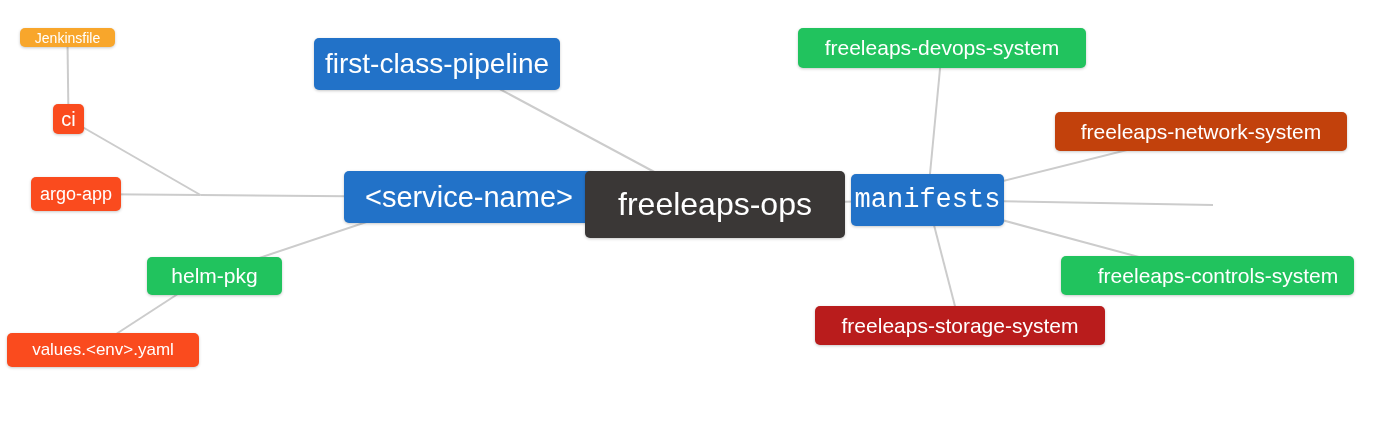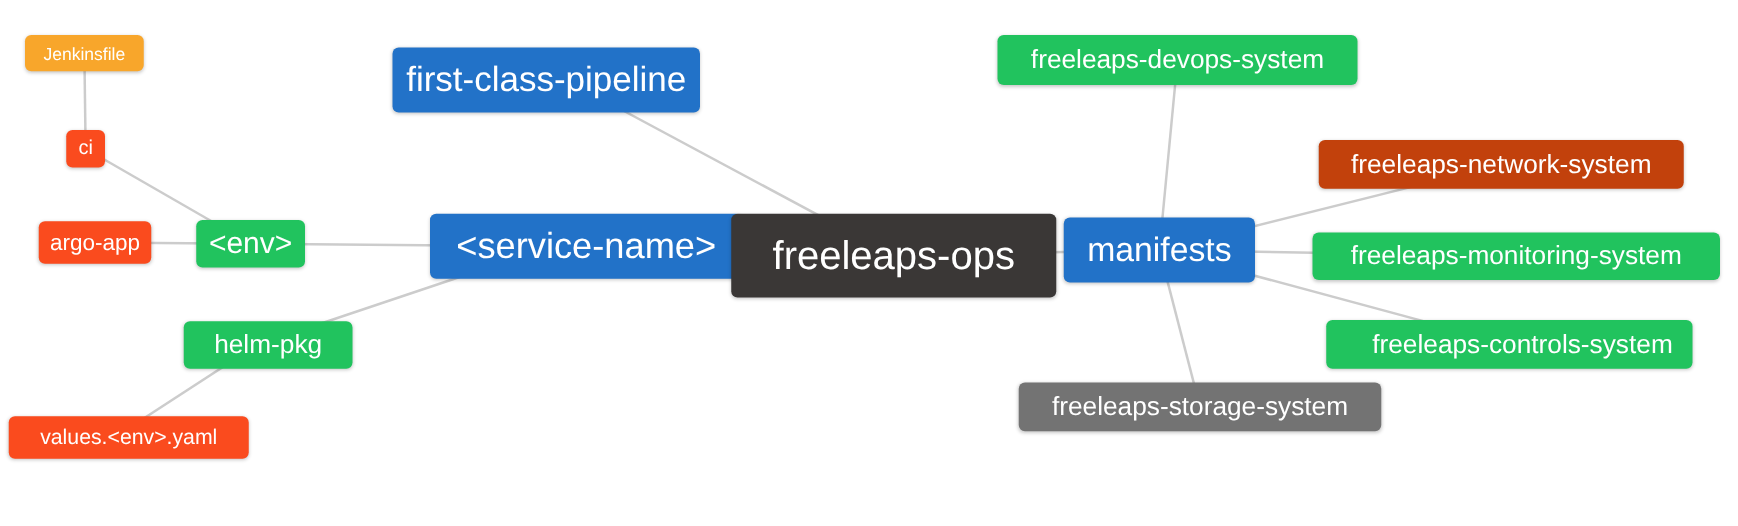--- a/index.html
+++ b/index.html
@@ -50,58 +50,52 @@
       <line x1="205.5" y1="276" x2="91.5" y2="350" stroke="#cccccc" stroke-width="2"></line>
       <line x1="441" y1="197" x2="715" y2="204.5" stroke="#cccccc" stroke-width="2"></line>
       <line x1="453" y1="64" x2="715" y2="204.5" stroke="#cccccc" stroke-width="2"></line>
       <line x1="715" y1="204.5" x2="927.5" y2="200" stroke="#cccccc" stroke-width="2"></line>
       <line x1="927.5" y1="200" x2="942" y2="48" stroke="#cccccc" stroke-width="2"></line>
       <line x1="927.5" y1="200" x2="1201" y2="131.5" stroke="#cccccc" stroke-width="2"></line>
       <line x1="927.5" y1="200" x2="1213" y2="205" stroke="#cccccc" stroke-width="2"></line>
       <line x1="927.5" y1="200" x2="1207.5" y2="275.5" stroke="#cccccc" stroke-width="2"></line>
       <line x1="927.5" y1="200" x2="960" y2="325.5" stroke="#cccccc" stroke-width="2"></line>
     </svg>
-<div class="node" style="left: 20px; top: 28px; width: 95px; height: 29px; background: rgb(248, 166, 43); font-size: 14px; color: rgb(255, 255, 255);">
+<div class="node" style="left: 20px; top: 28px; width: 95px; height: 19px; background: rgb(248, 166, 43); font-size: 14px; color: rgb(255, 255, 255);">
       <span>Jenkinsfile</span>
     </div>
-    <div class="node" style="left: 53px; top: 104px; width: 31px; height: 30px; background: rgb(250, 75, 30); font-size: 16px; color: rgb(255, 255, 255);">
+    <div class="node" style="left: 53px; top: 104px; width: 31px; height: 30px; background: rgb(250, 75, 30); font-size: 20px; color: rgb(255, 255, 255);">
       <span>ci</span>
     </div>
     <div class="node" style="left: 31px; top: 177px; width: 90px; height: 34px; background: rgb(250, 75, 30); font-size: 18px; color: rgb(255, 255, 255); justify-content: center;">
       <span>argo-app</span>
-    </div>
-    <div class="node" style="left: 157px; top: 176px; width: 87px; height: 38px; background: rgb(33, 195, 94); font-size: 24px; color: rgb(255, 255, 255);">
-      <span>&lt;env&gt;</span>
     </div>
     <div class="node" style="left: 147px; top: 257px; width: 135px; height: 38px; background: rgb(33, 195, 94); font-size: 21px; color: rgb(255, 255, 255);">
       <span>helm-pkg</span>
     </div>
     <div class="node" style="left: 7px; top: 333px; width: 192px; height: 34px; background: rgb(250, 75, 30); font-size: 17px; color: rgb(255, 255, 255);">
       <span>values.&lt;env&gt;.yaml</span>
     </div>
     <div class="node" style="left: 314px; top: 38px; width: 246px; height: 52px; background: rgb(34, 114, 200); font-size: 28px; color: rgb(255, 255, 255);">
       <span>first-class-pipeline</span>
     </div>
     <div class="node" style="left: 316px; top: 171px; width: 250px; height: 52px; background: rgb(34, 114, 200); font-size: 29px; color: rgb(255, 255, 255); margin-left: 28px;">
       <span>&lt;service-name&gt;</span>
     </div>
     <div class="node" style="left: 585px; top: 171px; width: 260px; height: 67px; background: rgb(58, 55, 54); font-size: 32px; color: rgb(255, 255, 255);">
       <span>freeleaps-ops</span>
     </div>
-    <div class="node" style="left: 851px; top: 174px; width: 153px; height: 52px; background: rgb(34, 114, 200); font-size: 27px; color: rgb(255, 255, 255);">
+    <div class="node" style="left: 851px; top: 174px; width: 153px; height: 52px; background: rgb(34, 114, 200); font-size: 27px; color: rgb(255, 255, 255); font-family: Liberation Mono, monospace;">
       <span>manifests</span>
     </div>
     <div class="node" style="left: 798px; top: 28px; width: 288px; height: 40px; background: rgb(33, 195, 94); font-size: 21px; color: rgb(255, 255, 255);">
       <span>freeleaps-devops-system</span>
     </div>
     <div class="node" style="left: 1055px; top: 112px; width: 292px; height: 39px; background: #c2410c; font-size: 21px; color: rgb(255, 255, 255);">
       <span>freeleaps-network-system</span>
     </div>
-    <div class="node" style="left: 1050px; top: 186px; width: 326px; height: 38px; background: rgb(33, 195, 94); font-size: 21px; color: rgb(255, 255, 255);">
-      <span>freeleaps-monitoring-system</span>
-    </div>
     <div class="node" style="left: 1061px; top: 256px; width: 293px; height: 39px; background: rgb(33, 195, 94); font-size: 21px; color: rgb(255, 255, 255); padding-left: 27px;">
       <span>freeleaps-controls-system</span>
     </div>
-    <div class="node" style="left: 815px; top: 306px; width: 290px; height: 39px; background: #737373; font-size: 21px; color: rgb(255, 255, 255); justify-content: center;">
+    <div class="node" style="left: 815px; top: 306px; width: 290px; height: 39px; background: #b91c1c; font-size: 21px; color: rgb(255, 255, 255); justify-content: center;">
       <span>freeleaps-storage-system</span>
     </div>
   </div>
 
 </body></html>

